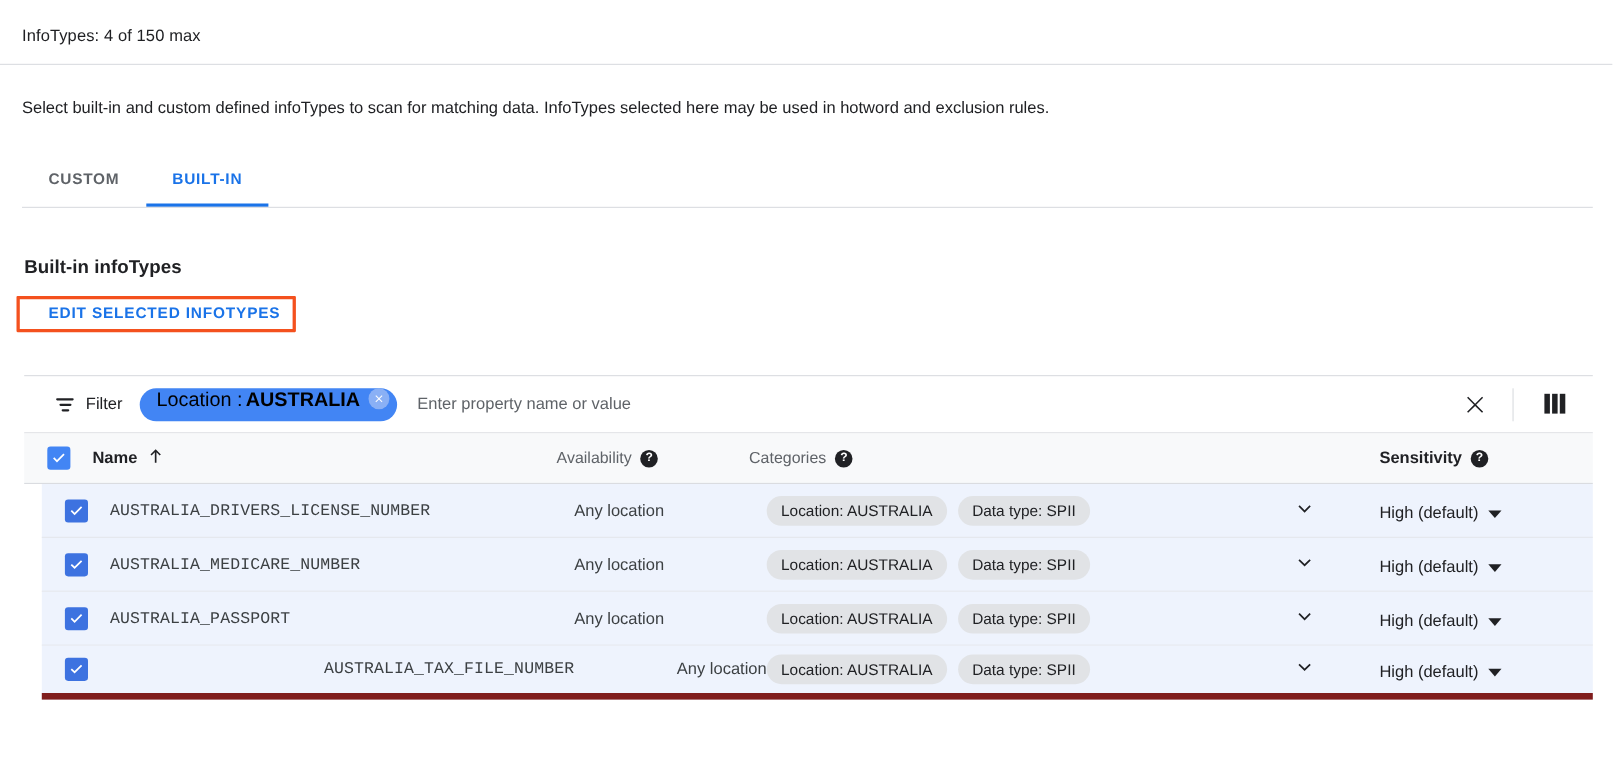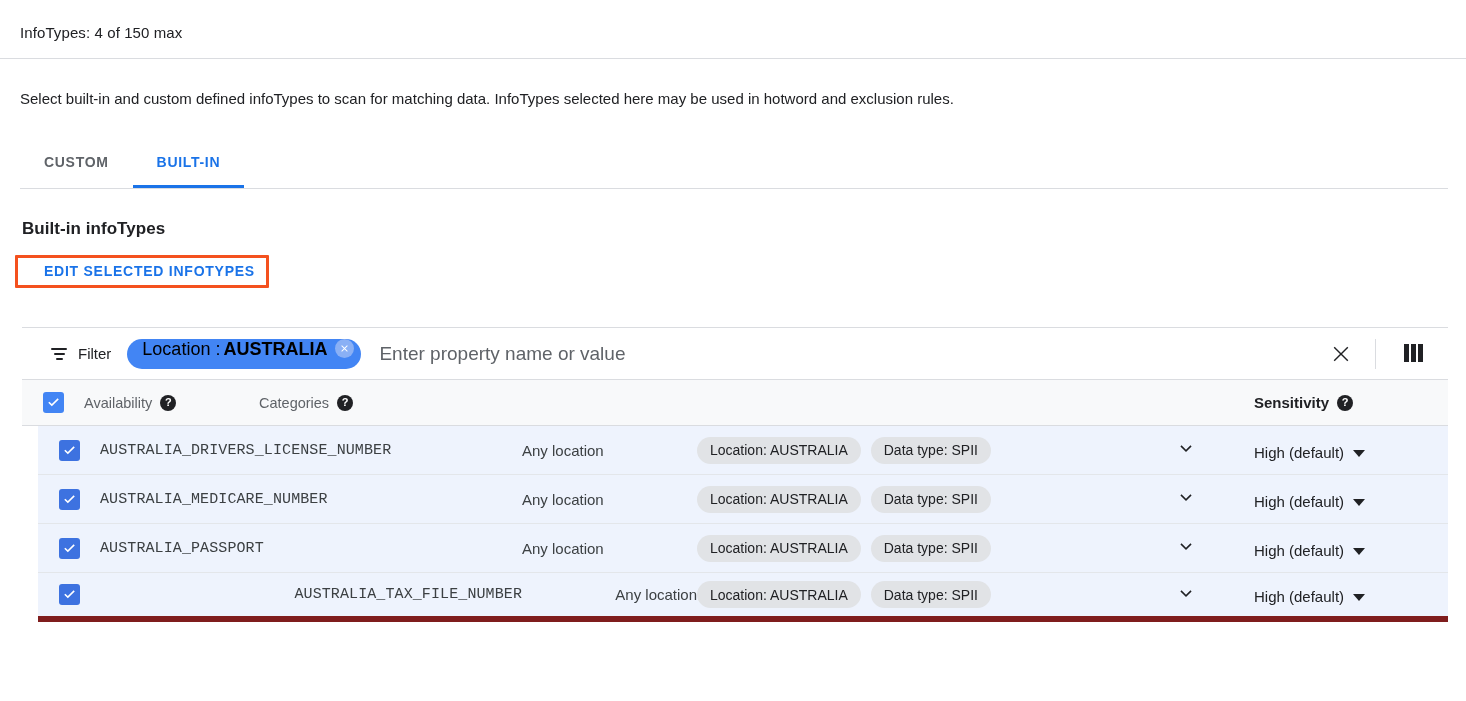--- a/index.html
+++ b/index.html
@@ -74,21 +74,21 @@
     height: 1px;
     background: #dadce0;
   }
 
   
   .section { padding-left: 22px; }
   .section-heading {
     font-size: 17px;
     font-weight: 700;
     color: #202124;
-    margin-top: 30px;
+    margin-top: 44px;
     letter-spacing: 0.05px;
   }
   .section-sub {
     font-size: 14.5px;
     color: #3c4043;
     margin-top: 19px;
     line-height: 20px;
   }
   .learn-more {
     color: #7b23a7;
@@ -174,21 +174,21 @@
     background: #8ab0f5;
     display: inline-flex;
     align-items: center; justify-content: center;
     cursor: pointer;
   }
   .filter-input {
     flex: 1;
     border: none;
     outline: none;
     background: transparent;
-    font-size: 19px;
+    font-size: 15px;
     font-family: inherit;
     color: #202124;
     margin-left: 16px;
     min-width: 40px;
   }
   .filter-input::placeholder { color: #5f6368; }
 
   .bar-close {
     width: 24px; height: 24px;
     margin-right: 22px;
@@ -368,20 +368,30 @@
 <div class="table">
 
   <div class="row head">
     <div class="c-check">
       <span class="cb">
         <svg width="15" height="15" viewBox="0 0 16 16">
             <path d="M6.2 12.1L2.4 8.3l1.2-1.2 2.6 2.6 6.2-6.2 1.2 1.2z" fill="#ffffff"></path>
           </svg>
       </span>
     </div>
+    <div class="c-name">
+      <span class="th name">
+        <span>Name</span>
+        <span class="sort-arrow">
+          <svg width="17" height="17" viewBox="0 0 18 18">
+              <path d="M9 2.5l-5 5 1.1 1.1L8.2 5.5V15.5h1.6V5.5l3.1 3.1L14 7.5z" fill="#202124"></path>
+            </svg>
+        </span>
+      </span>
+    </div>
     <div class="c-avail">
       <span class="th">
         <span>Availability</span>
         <span class="help-icon">?</span>
       </span>
     </div>
     <div class="c-cats">
       <span class="th">
         <span>Categories</span>
         <span class="help-icon">?</span>

